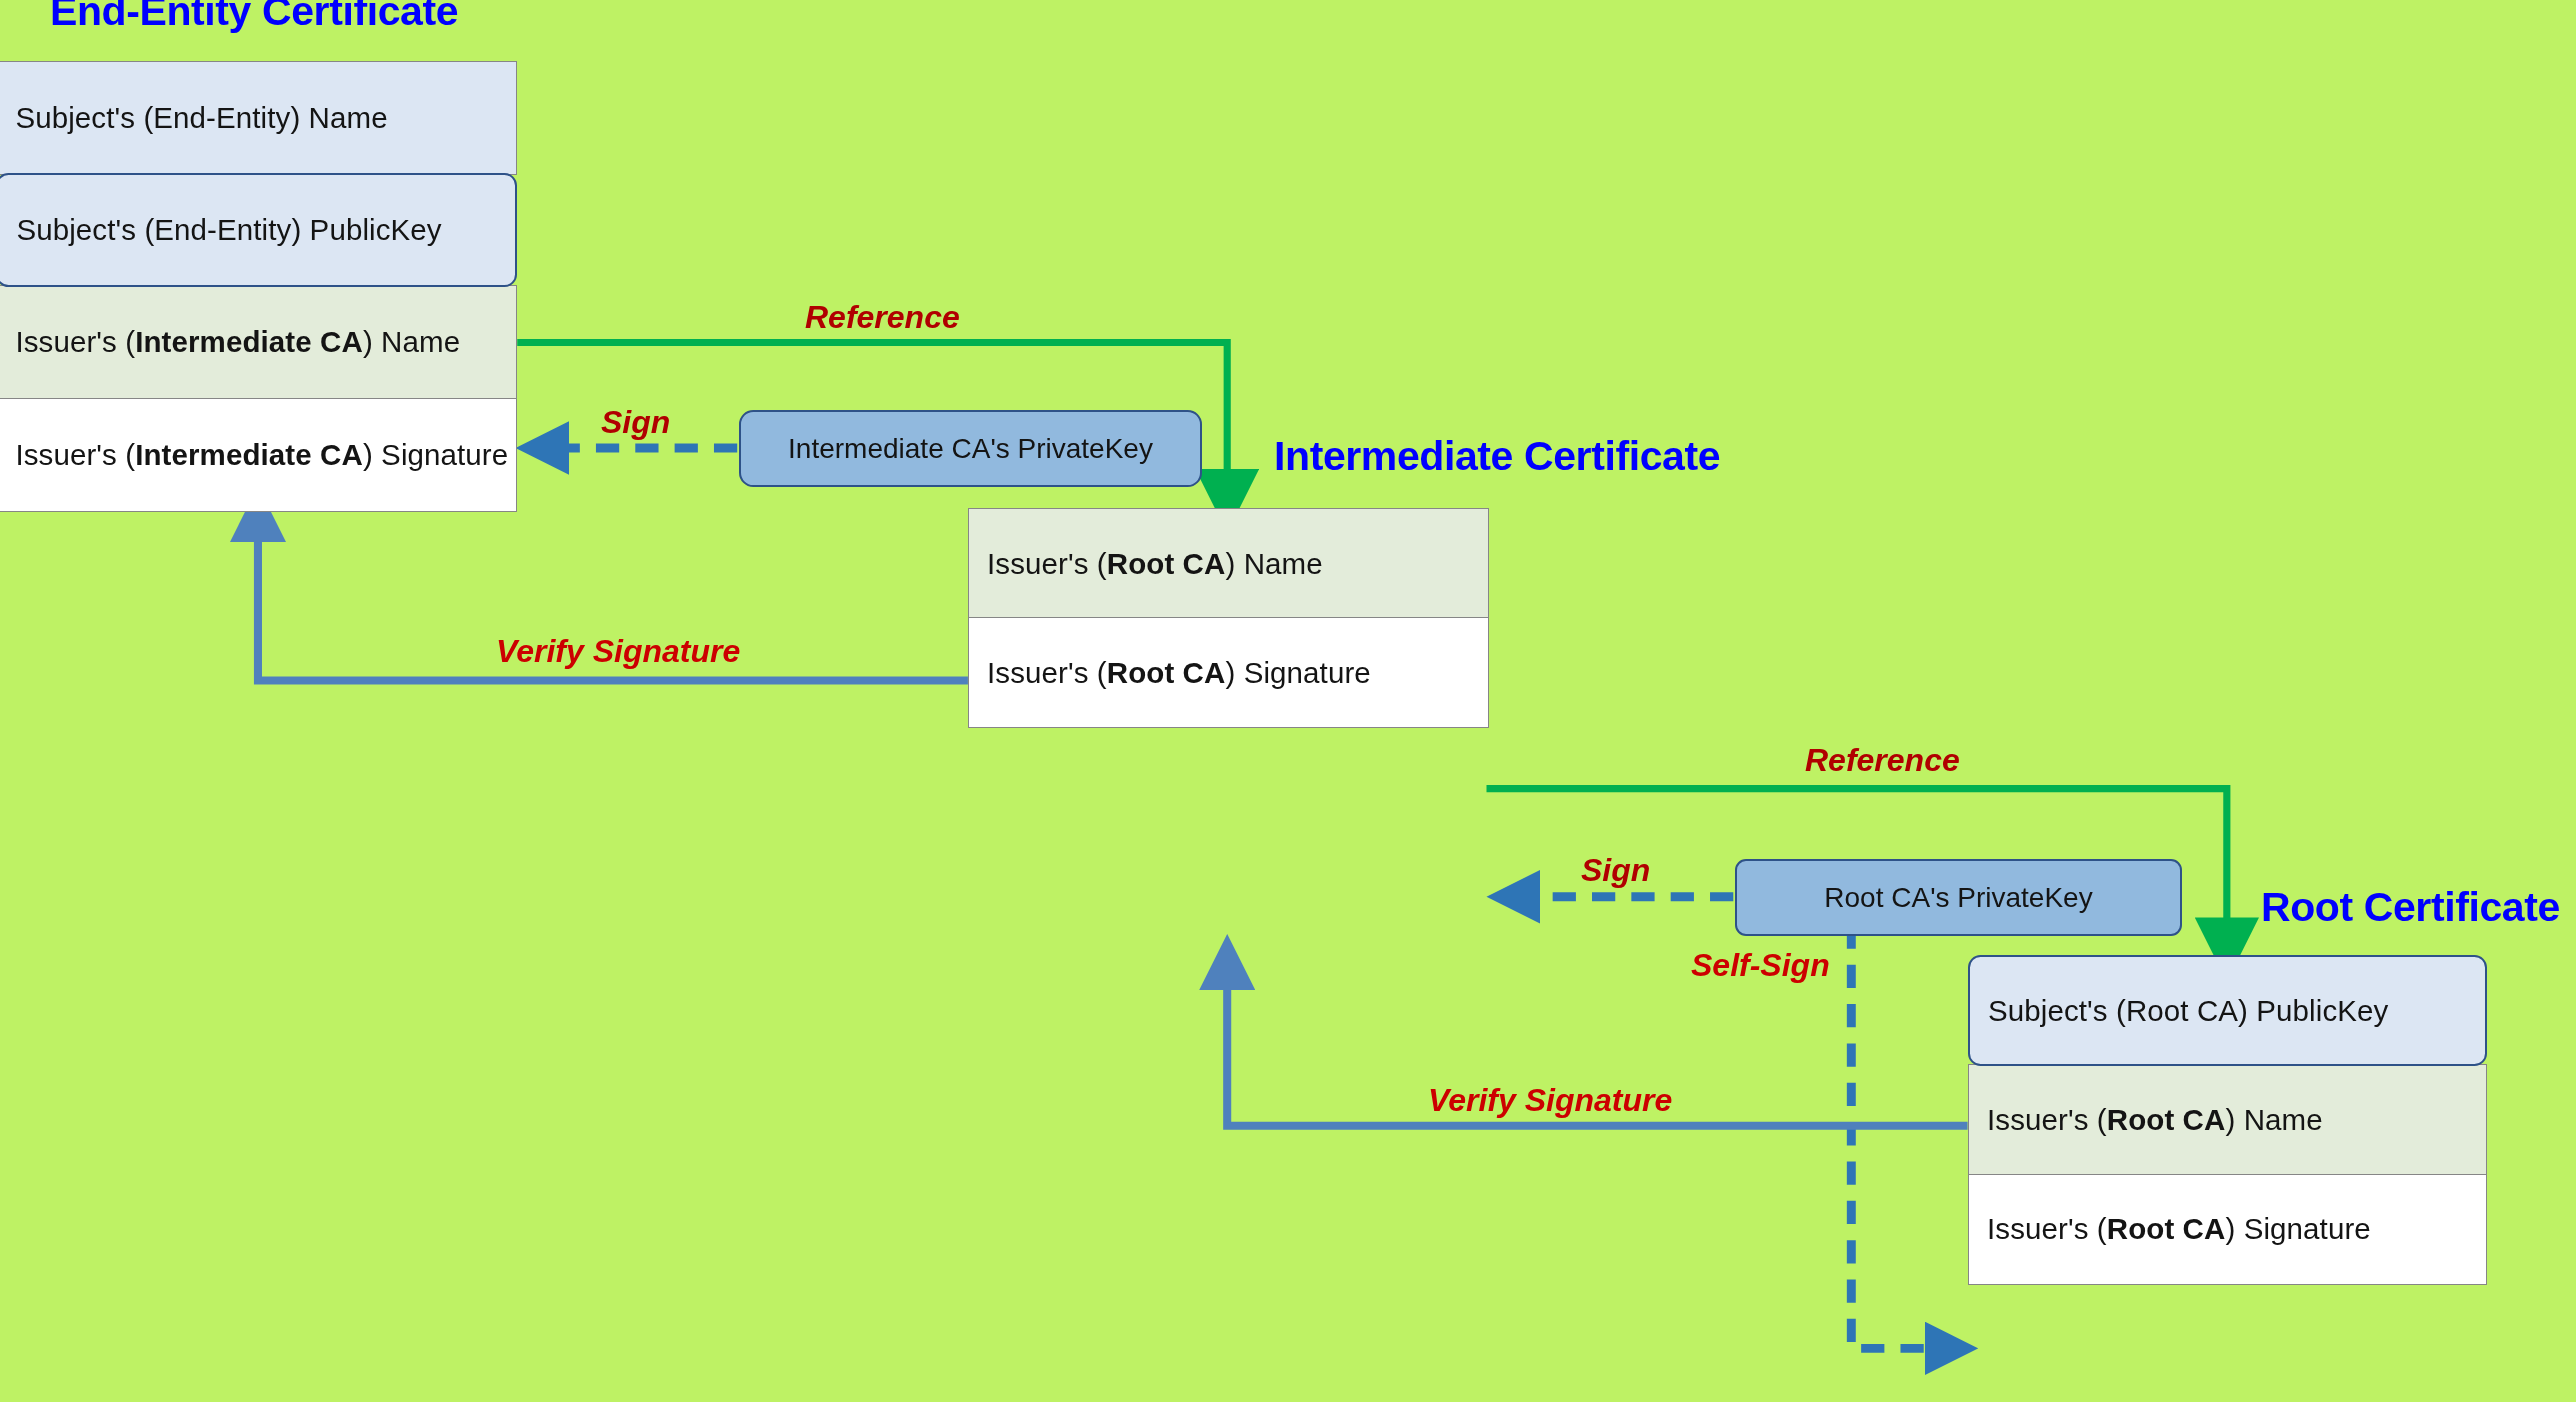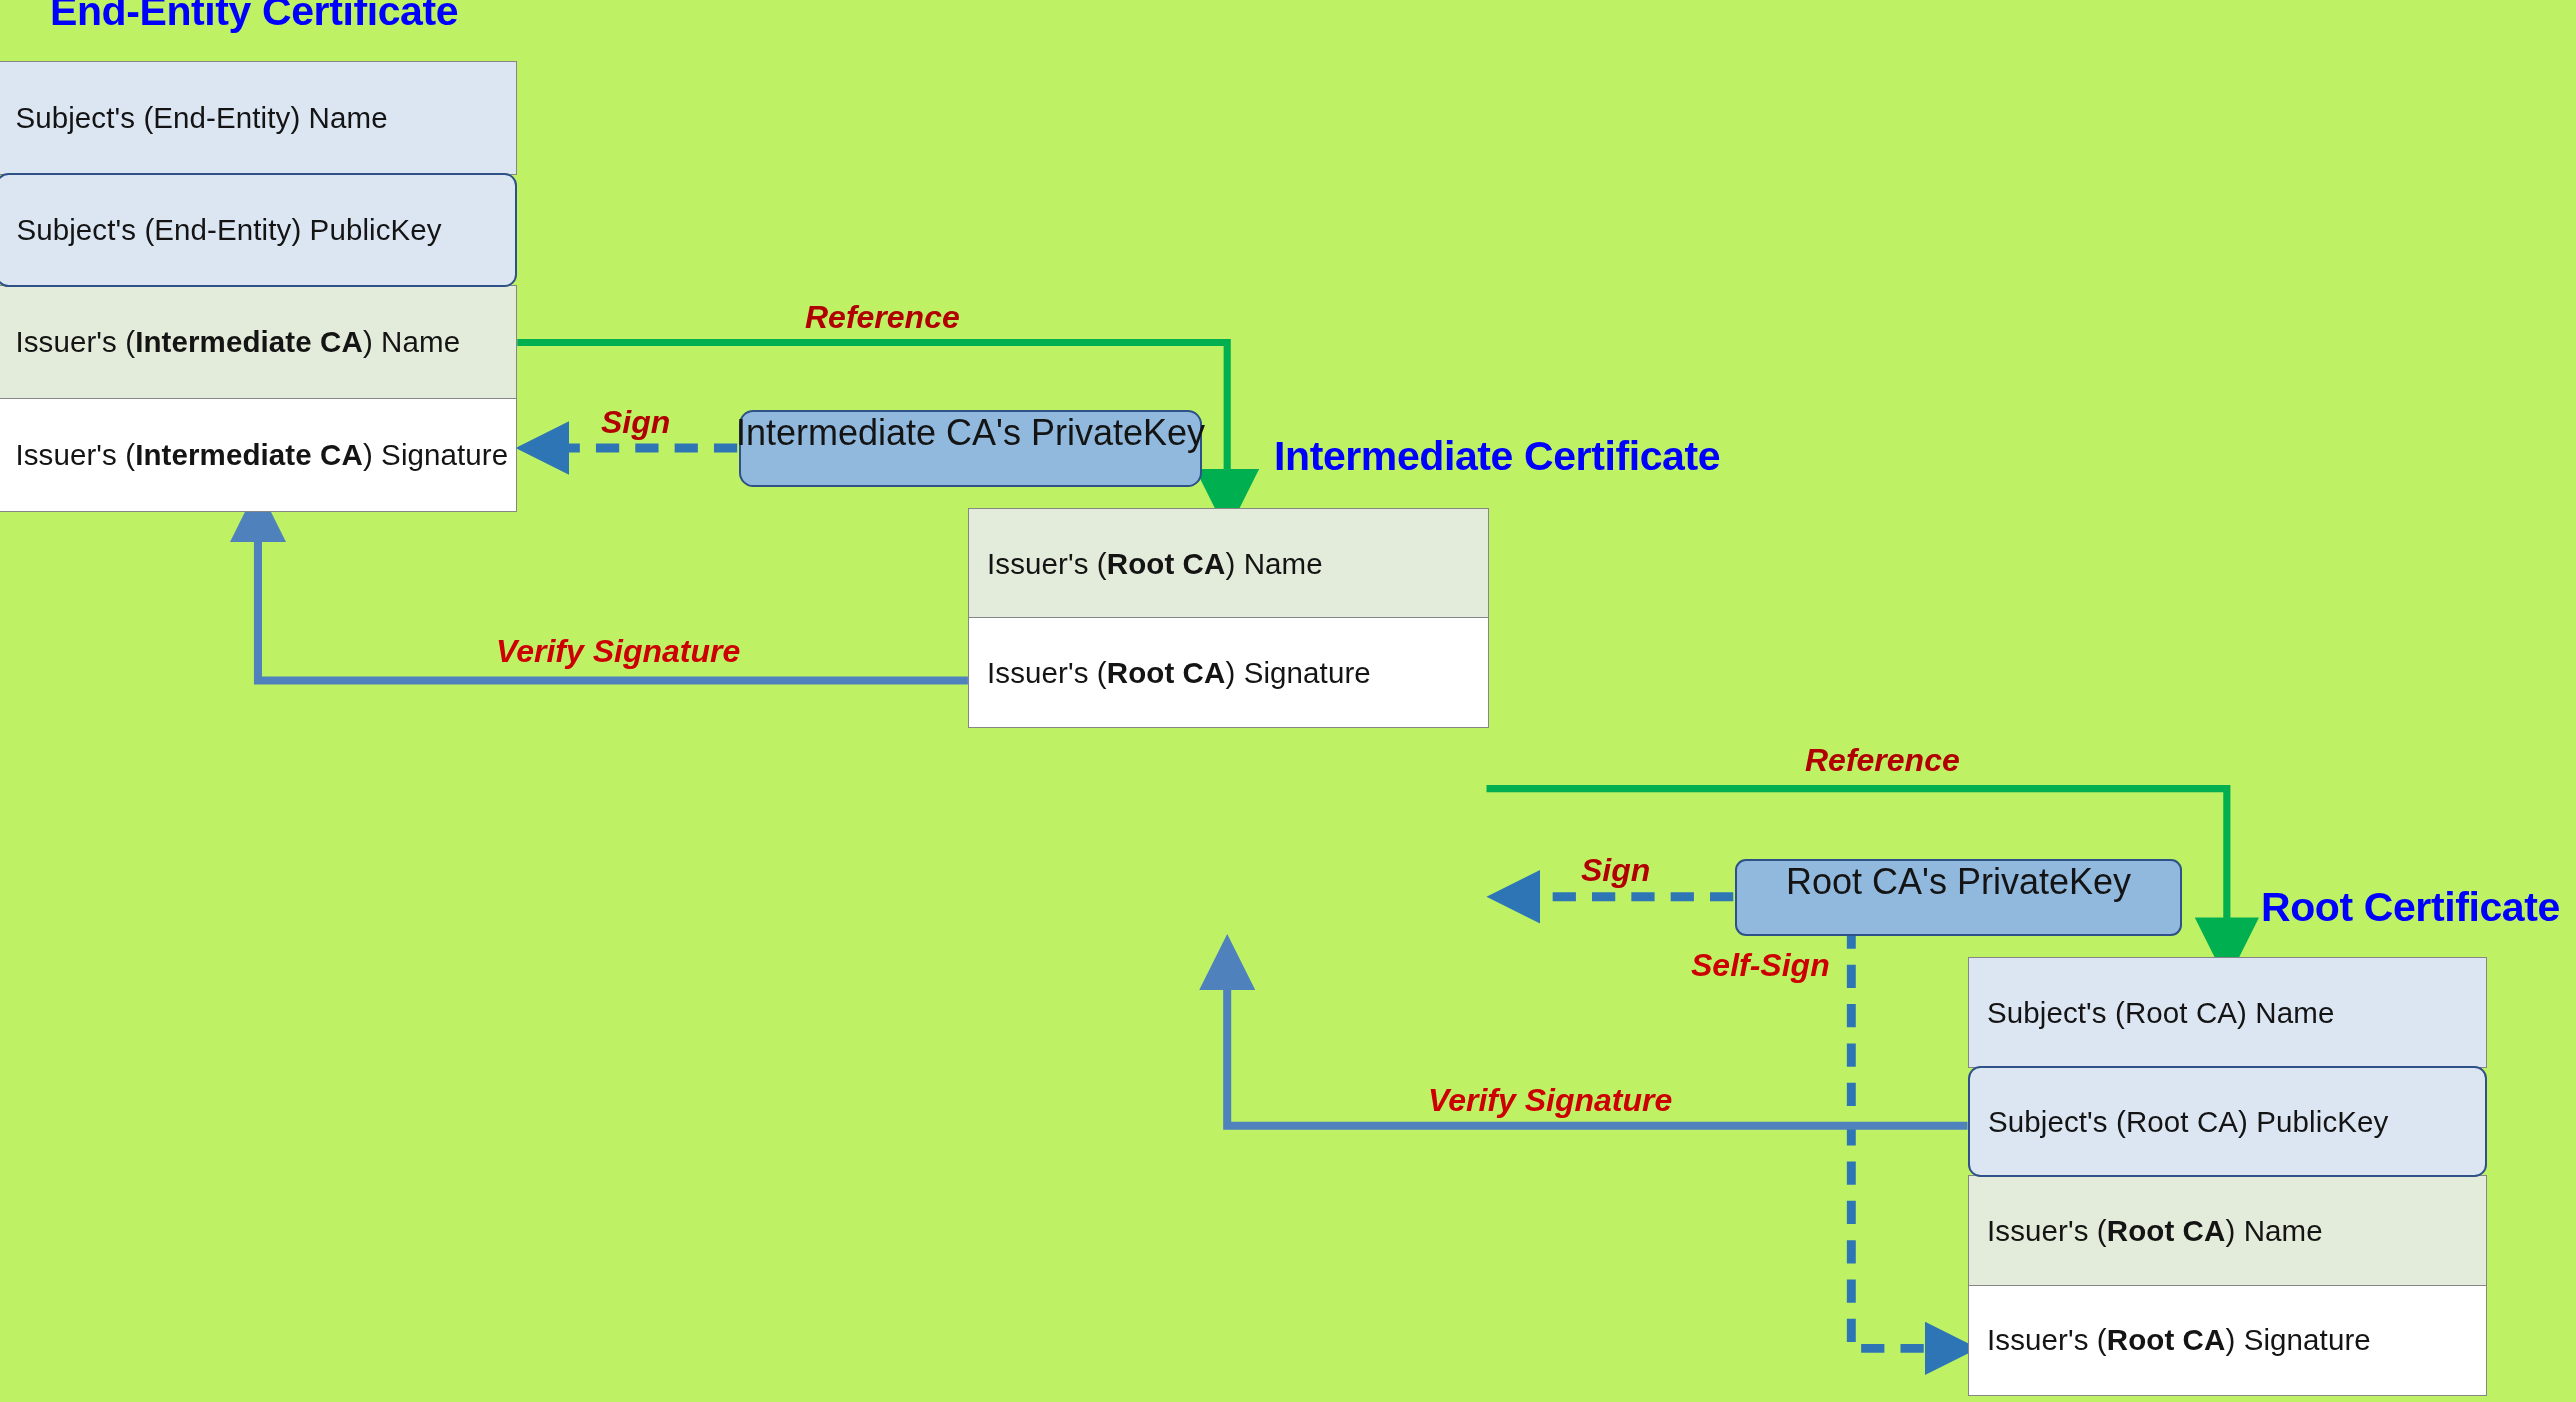--- a/index.html
+++ b/index.html
@@ -49,23 +49,23 @@
   .row-sig    { background: #ffffff; }
 
   
   .privkey {
     position: absolute;
     box-sizing: border-box;
     background: #91b9de;
     border: 2.7px solid #2e5288;
     border-radius: 14.3px;
     display: flex;
-    align-items: flex-start;
+    align-items: center;
     justify-content: center;
-    font-size: 36px;
+    font-size: 28px;
     color: #141414;
     white-space: nowrap;
     z-index: 4;
   }
 
   
   .cert-title {
     position: absolute;
     color: #0000ff;
     font-weight: bold;
@@ -167,23 +167,20 @@
       <span class="pad"><span>Issuer's (</span><b>Root CA</b><span>) Name</span></span>
     </div>
 
     <div class="cert-row row-sig" style="height:111px; margin-top:-1.8px;">
       <span class="pad"><span>Issuer's (</span><b>Root CA</b><span>) Signature</span></span>
     </div>
   </div>
 
   <div class="cert" style="left:1968px; top:957px; width:519px;">
 
-    <div class="cert-row row-name" style="height:111px;">
-      <span class="pad">Subject's (Root CA) Name</span>
-    </div>
 
     <div class="cert-row row-pubkey" style="height:111px; margin-top:-1.8px;text-align:center;">
       <span class="pad">Subject's (Root CA) PublicKey</span>
     </div>
 
     <div class="cert-row row-issuer" style="height:111px; margin-top:-1.8px;">
       <span class="pad"><span>Issuer's (</span><b>Root CA</b><span>) Name</span></span>
     </div>
 
     <div class="cert-row row-sig" style="height:111px; margin-top:-1.8px;">

